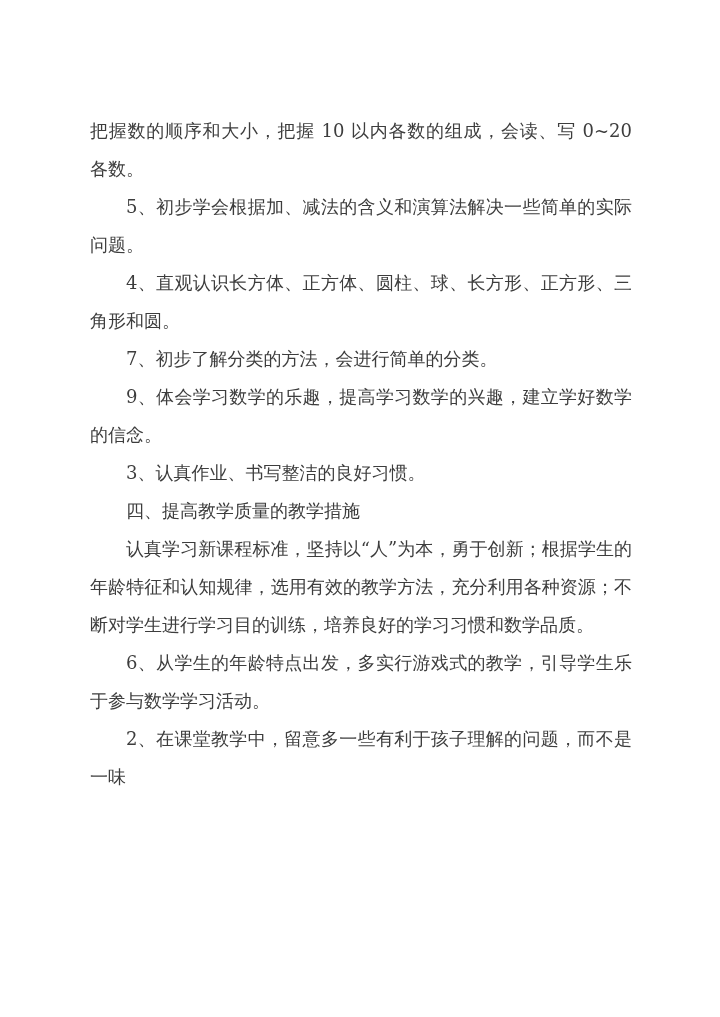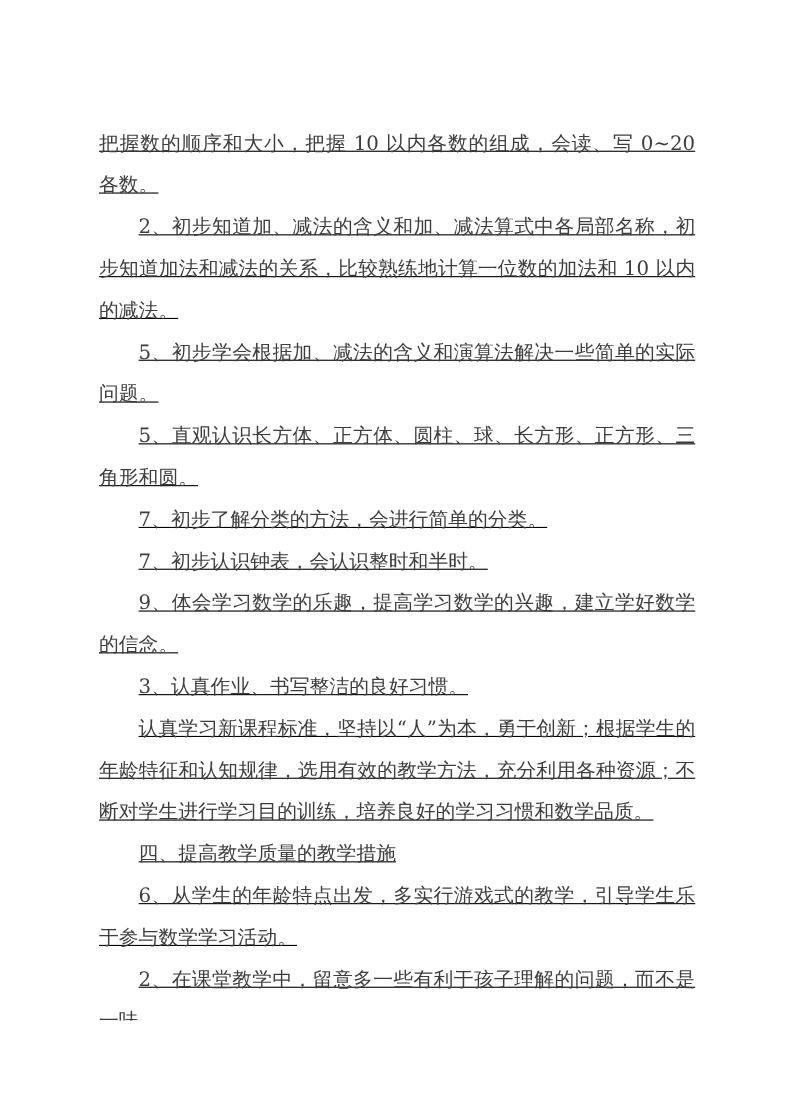--- a/index.html
+++ b/index.html
@@ -6,21 +6,20 @@
     margin: 0;
     padding: 0;
     background: #ffffff;
   }
   .page {
     position: relative;
     width: 720px;
     height: 928px;
     background: #ffffff;
     overflow: hidden;
-    text-decoration: underline;
   }
   .doc-body {
     box-sizing: border-box;
     padding: 112px 88px 0 90px;
     font-family: "DejaVu Serif", "Liberation Serif", serif;
     font-size: 18px;
     line-height: 38px;
     color: #3d3d3d;
     text-align: justify;
   }
@@ -32,25 +31,23 @@
   .para.no-indent {
     text-indent: 0;
   }
 </style>
 </head>
 <body>
 
 <div class="page">
   <div class="doc-body">
     <p class="para no-indent">把握数的顺序和大小，把握 10 以内各数的组成，会读、写 0~20 各数。</p>
-    <p class="para">2、初步知道加、减法的含义和加、减法算式中各局部名称，初步知道加法和减法的关系，比较熟练地计算一位数的加法和 10 以内的减法。</p>
     <p class="para">5、初步学会根据加、减法的含义和演算法解决一些简单的实际问题。</p>
-    <p class="para">5、直观认识长方体、正方体、圆柱、球、长方形、正方形、三角形和圆。</p>
+    <p class="para">4、直观认识长方体、正方体、圆柱、球、长方形、正方形、三角形和圆。</p>
     <p class="para">7、初步了解分类的方法，会进行简单的分类。</p>
-    <p class="para">7、初步认识钟表，会认识整时和半时。</p>
     <p class="para">9、体会学习数学的乐趣，提高学习数学的兴趣，建立学好数学的信念。</p>
     <p class="para">3、认真作业、书写整洁的良好习惯。</p>
+    <p class="para">四、提高教学质量的教学措施</p>
     <p class="para">认真学习新课程标准，坚持以“人”为本，勇于创新；根据学生的年龄特征和认知规律，选用有效的教学方法，充分利用各种资源；不断对学生进行学习目的训练，培养良好的学习习惯和数学品质。</p>
-    <p class="para">四、提高教学质量的教学措施</p>
     <p class="para">6、从学生的年龄特点出发，多实行游戏式的教学，引导学生乐于参与数学学习活动。</p>
     <p class="para">2、在课堂教学中，留意多一些有利于孩子理解的问题，而不是一味</p>
   </div>
 </div>
 
 </body></html>

